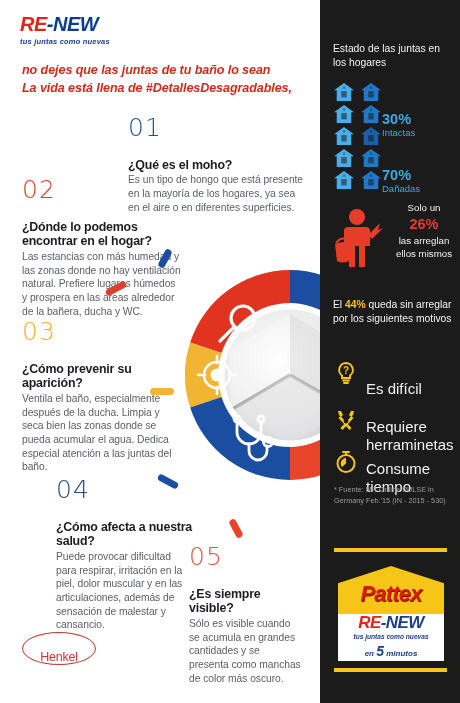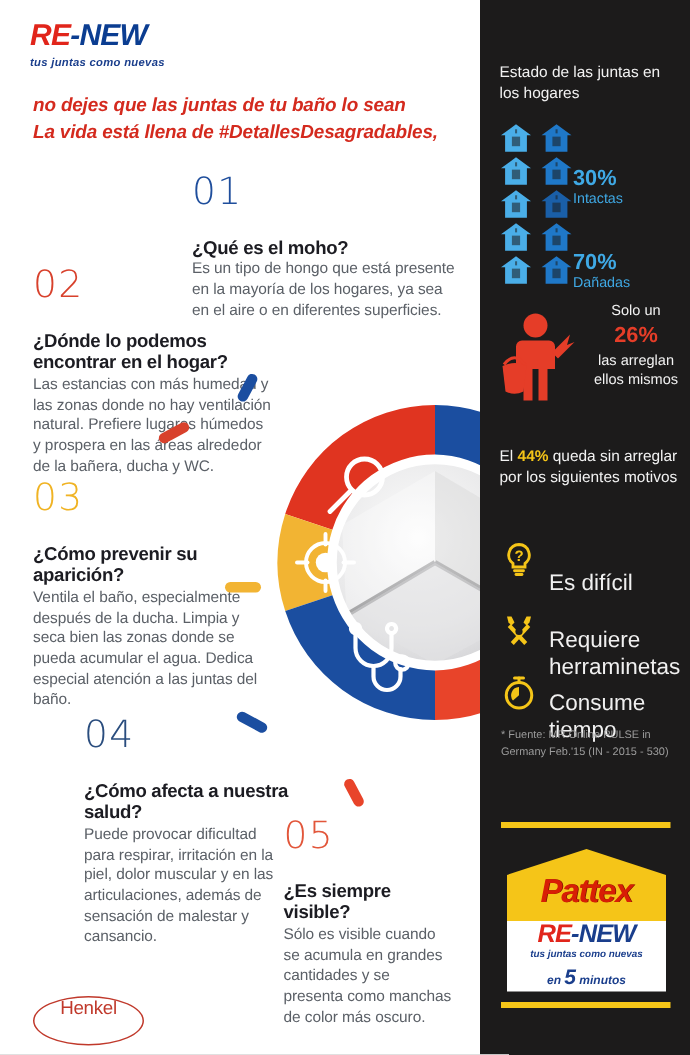--- a/index.html
+++ b/index.html
@@ -75,24 +75,24 @@
     position:absolute; left:155px; top:240px;
     width:270px; height:270px;
   }
   .wheel-svg { display:block; }
 
   
   .tick { position:absolute; border-radius:4px; height:7px; }
 
   
   .henkel {
-    position:absolute; left:22px; top:664px;
+    position:absolute; left:22px; top:632px;
     width:74px; height:33px;
     border:1.6px solid #c0392b; border-radius:50%;
-    display:flex; align-items:flex-start; justify-content:center;
+    display:flex; align-items:flex-end; justify-content:center;
   }
   .henkel span { color:#c0392b; font-size:12.5px; letter-spacing:-0.2px; }
 
   
   .right-pane {
     position:absolute; left:320px; top:0; width:140px; height:703px;
     background:#1c1b1b; overflow:hidden;
   }
   .r-title {
     position:absolute; left:13px; top:42px; width:120px;

